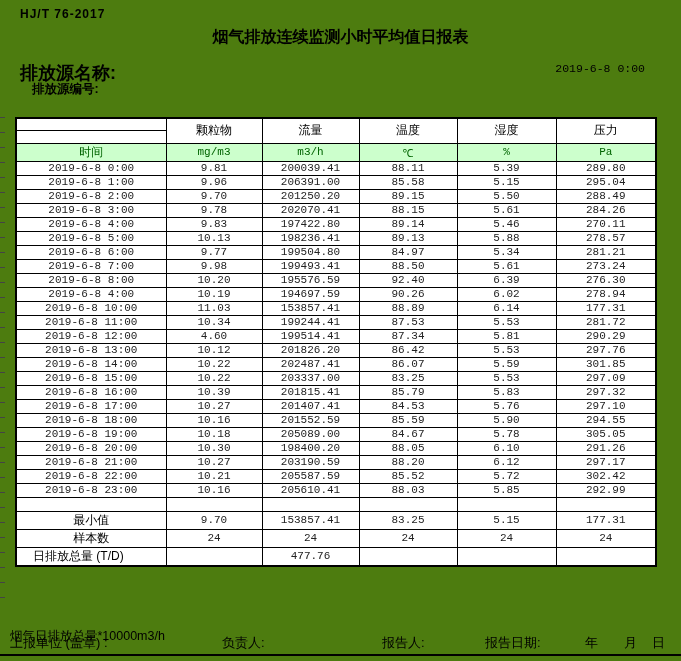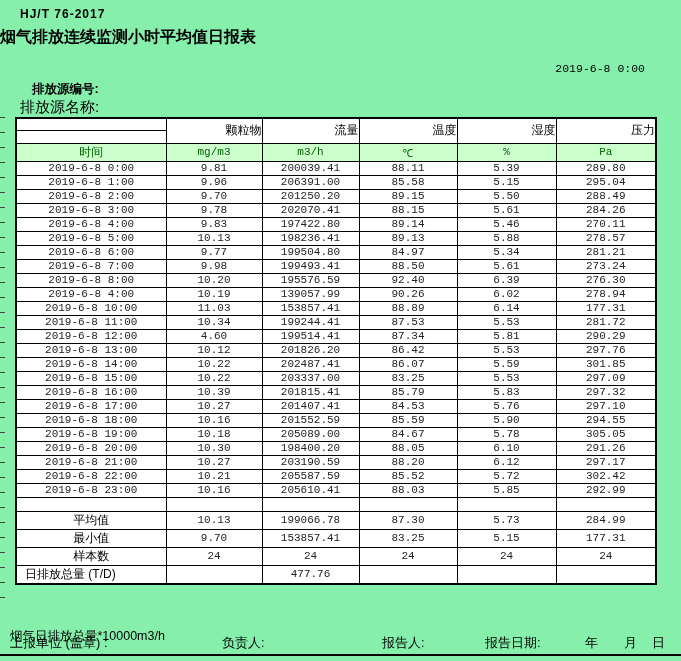--- a/index.html
+++ b/index.html
@@ -1,44 +1,44 @@
 <!DOCTYPE html>
 <html style="--green-bg: #ccffcc; --green-text: #006400; --border: #000000;"><head>
 <meta charset="utf-8">
 <style>
   :root { --green-bg:#ccffcc; --green-text:#006400; --border:#000000; }
   * { box-sizing: border-box; }
   html,body { margin:0; padding:0; background:#fff; }
   body { width:681px; height:661px; font-family:"Liberation Sans", sans-serif; color:#000; }
-  .page { position:relative; width:681px; height:661px; background:#86efac; overflow:hidden; }
+  .page { position:relative; width:681px; height:661px; background:#4d7c0f; overflow:hidden; }
 
   .doc-code { position:absolute; left:20px; top:7px; font-size:12px; font-weight:bold; letter-spacing:1px; }
-  .title { position:absolute; left:0; top:27px; width:100%; text-align:left; font-size:16px; font-weight:bold; }
-  .meta-name { position:absolute; left:20px; top:61px; font-size:15px; font-weight:normal;margin-top:37px; }
+  .title { position:absolute; left:0; top:27px; width:100%; text-align:center; font-size:16px; font-weight:bold; }
+  .meta-name { position:absolute; left:20px; top:61px; font-size:18px; font-weight:bold; }
   .meta-id   { position:absolute; left:20px; top:81px; font-size:12.5px; font-weight:bold;margin-left:12px; }
   .datetime  { position:absolute; right:36px; top:62px; font-size:11.5px;
                font-family:"Liberation Mono","DejaVu Sans Mono",monospace; }
 
   .table-zone { position:absolute; left:0; top:117px; width:681px; height:492px; }
   .stubs { position:absolute; left:0; top:0; width:5px; height:491px;
            background:repeating-linear-gradient(to bottom,#444 0,#444 1px,transparent 1px,transparent 15px); }
   table.report { position:absolute; left:15px; top:0; border-collapse:collapse; table-layout:fixed;
                  border:2px solid var(--border); background:#fff; }
   th, td { border:1px solid var(--border); padding:0; margin:0; text-align:center;
            font-weight:normal; white-space:nowrap; overflow:hidden; }
-  tr.h1 th { height:25px; font-size:12px;text-align:right; }
+  tr.h1 th { height:25px; font-size:12px; }
   th.split { vertical-align:top; }
   th.split .split-top { height:12px; border-bottom:1px solid var(--border); }
   tr.units th { height:14px; background:var(--green-bg); color:var(--green-text); font-size:11px;
                 font-family:"Liberation Mono","DejaVu Sans Mono",monospace; }
   tr.units th.time-head { font-size:12px; font-family:"Liberation Sans",sans-serif; }
   tbody td { height:14px; font-size:11px; color:#222;
              font-family:"Liberation Mono","DejaVu Sans Mono",monospace; }
   tbody td.label-cell { font-family:"Liberation Sans",sans-serif; font-size:12px; color:#000; }
-  tr.summary-row:last-child td.label-cell { text-align:left; padding-left:8px; }
+  tr.summary-row:last-child td.label-cell { text-align:left; padding-left:16px; }
 
   .footnote { position:absolute; left:10px; top:628px; font-size:12.5px; }
   .sig { position:absolute; top:634px; font-size:13px; }
   .sig-unit { left:10px; }  .sig-resp { left:222px; }  .sig-reporter { left:350px;margin-left:32px; }
   .sig-date { left:485px; } .sig-year { left:585px; }  .sig-month { left:624px; } .sig-day { left:652px; }
   .bottom-line { position:absolute; left:0; top:654px; width:681px; height:2px; background:#000; }
 </style>
 </head>
 <body>
 
@@ -150,21 +150,21 @@
             <td>2019-6-8 8:00</td>
             <td>10.20</td>
             <td>195576.59</td>
             <td>92.40</td>
             <td>6.39</td>
             <td>276.30</td>
           </tr>
           <tr>
             <td>2019-6-8 4:00</td>
             <td>10.19</td>
-            <td>139057.99</td>
+            <td>194697.59</td>
             <td>90.26</td>
             <td>6.02</td>
             <td>278.94</td>
           </tr>
           <tr>
             <td>2019-6-8 10:00</td>
             <td>11.03</td>
             <td>153857.41</td>
             <td>88.89</td>
             <td>6.14</td>
@@ -274,28 +274,20 @@
             <td>5.85</td>
             <td>292.99</td>
           </tr>
           <tr>
             <td></td>
             <td></td>
             <td></td>
             <td></td>
             <td></td>
             <td></td>
-          </tr>
-          <tr class="summary-row">
-            <td class="label-cell">平均值</td>
-            <td>10.13</td>
-            <td>199066.78</td>
-            <td>87.30</td>
-            <td>5.73</td>
-            <td>284.99</td>
           </tr>
           <tr class="summary-row">
             <td class="label-cell">最小值</td>
             <td>9.70</td>
             <td>153857.41</td>
             <td>83.25</td>
             <td>5.15</td>
             <td>177.31</td>
           </tr>
           <tr class="summary-row">

